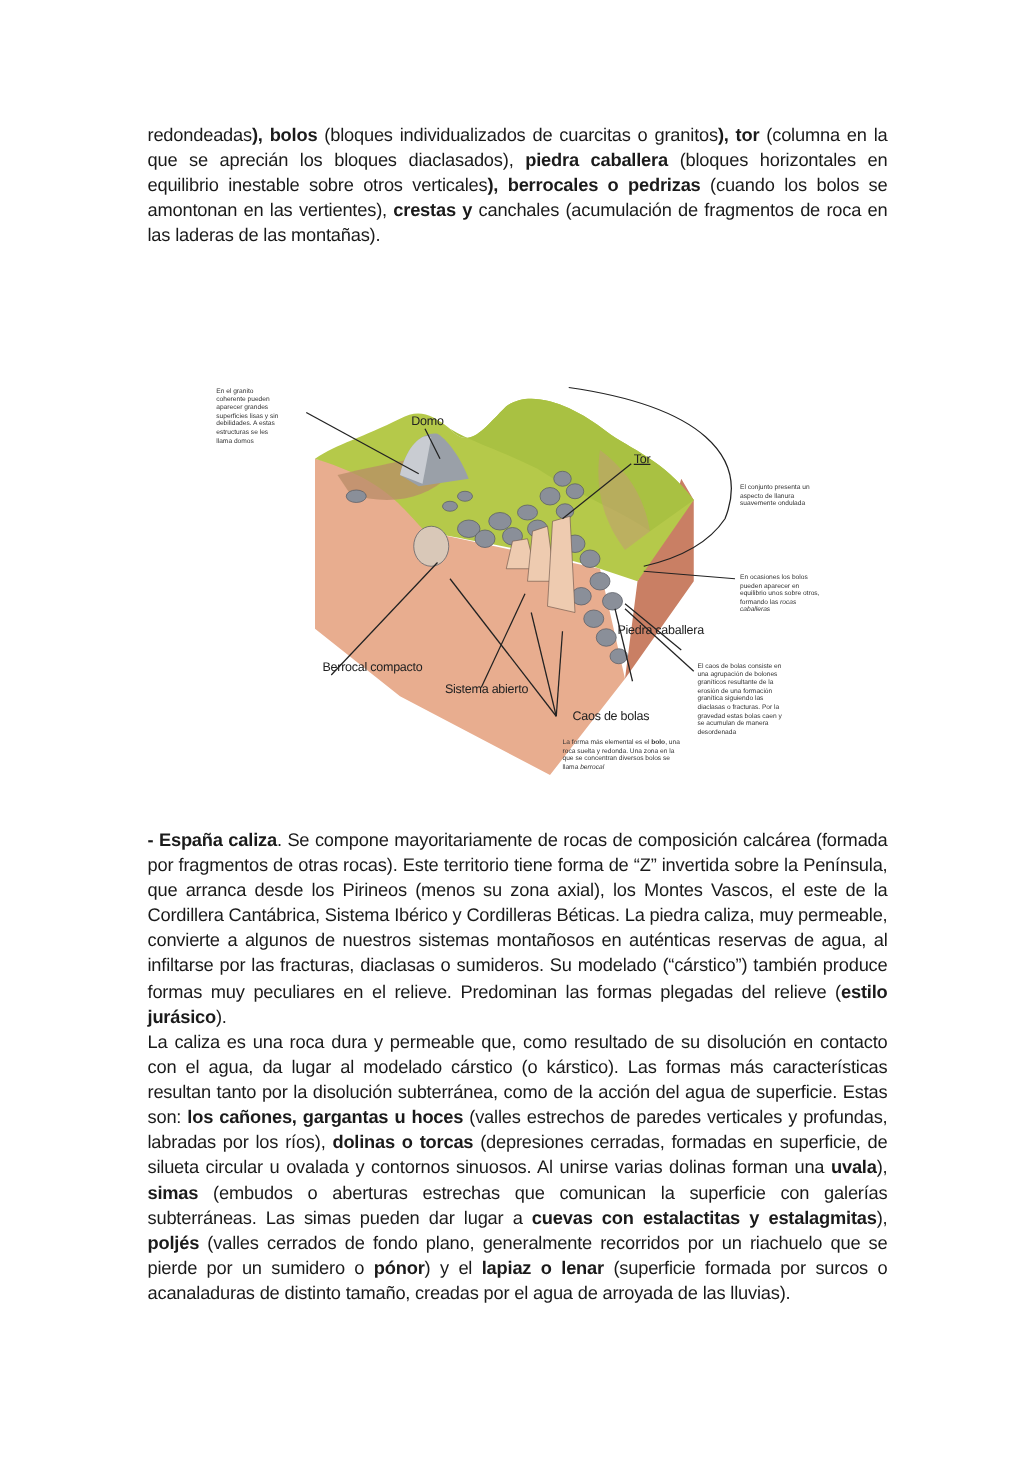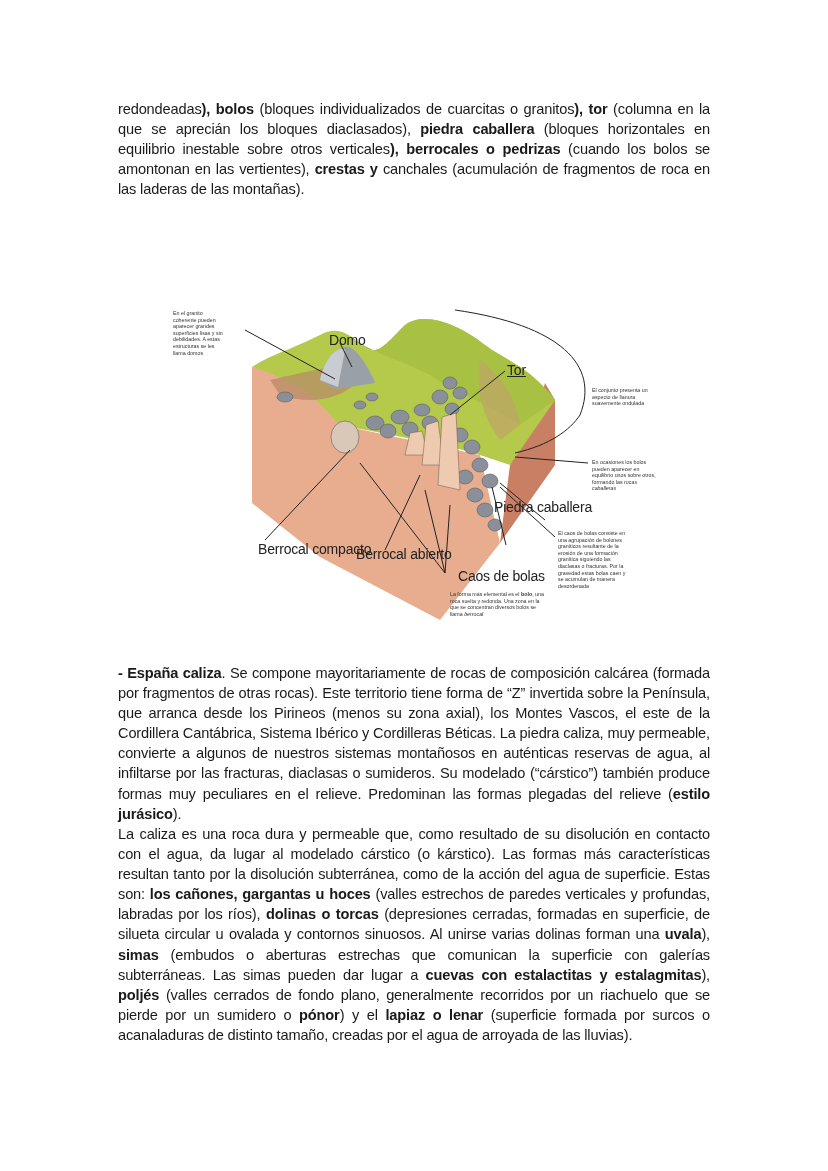--- a/index.html
+++ b/index.html
@@ -1,21 +1,21 @@
 <!DOCTYPE html>
 <html><head>
   <meta charset="utf-8">
   <style>
     html, body { margin:0; padding:0; background:#ffffff; }
     body { width:828px; height:1171px; position:relative; overflow:hidden; font-family:"Liberation Sans", "DejaVu Sans", sans-serif; color:#1a1a1a; }
     .para { position:absolute; left:118px; width:592px; font-size:14.6px; line-height:20.1px; text-align:justify; letter-spacing:-0.15px; }
     .para b { font-weight:bold; }
     .figure { position:absolute; left:160px; top:305px; width:520px; height:320px; }
     .note { position:absolute; font-size:5.3px; line-height:6.6px; color:#333; }
-    .label { position:absolute; font-size:14px; color:#222; white-space:nowrap; letter-spacing:-0.2px; }
+    .label { position:absolute; font-size:10px; color:#222; white-space:nowrap; letter-spacing:-0.2px; }
   </style>
 </head>
 <body>
 
 <div class="para" style="top:99px;"><span>redondeadas</span><b>), bolos</b><span> (bloques individualizados de cuarcitas o granitos</span><b>), tor</b><span> (columna en la que se aprecián los bloques diaclasados), </span><b>piedra caballera</b><span> (bloques horizontales en equilibrio inestable sobre otros verticales</span><b>), berrocales o pedrizas</b><span> (cuando los bolos se amontonan en las vertientes), </span><b>crestas y</b><span> canchales (acumulación de fragmentos de roca en las laderas de las montañas).</span></div>
 
 <div class="figure">
   <svg width="520" height="320" viewBox="0 0 520 320">
 
     <polygon points="92,62 150,75 180,120 320,150 340,238 280,315 160,252 92,198" fill="#e8ad8f"></polygon>
@@ -75,22 +75,22 @@
       <line x1="225" y1="245" x2="260" y2="170"></line>
       <line x1="285" y1="268" x2="200" y2="158"></line>
       <line x1="285" y1="268" x2="265" y2="185"></line>
       <line x1="285" y1="268" x2="290" y2="200"></line>
     </g>
   </svg>
 
   <div class="label" style="left:169px;top:27px;">Domo</div>
   <div class="label" style="left:347px;top:57px;text-decoration:underline;">Tor</div>
   <div class="label" style="left:334px;top:194px;">Piedra caballera</div>
-  <div class="label" style="left:98px;top:236px;">Berrocal compacto</div>
-  <div class="label" style="left:196px;top:241px;">Berrocal abierto</div>
+  <div class="label" style="left:98px;top:224px;">Berrocal compacto</div>
+  <div class="label" style="left:196px;top:241px;">Sistema abierto</div>
   <div class="label" style="left:298px;top:247px;margin-top:16px;">Caos de bolas</div>
 
   <div class="note" style="left:13px;top:5px;width:50px;">En el granito coherente pueden aparecer grandes superficies lisas y sin debilidades. A estas estructuras se les llama domos</div>
   <div class="note" style="left:432px;top:82px;width:72px;">El conjunto presenta un aspecto de llanura suavemente ondulada</div>
   <div class="note" style="left:432px;top:154px;width:66px;"><span>En ocasiones los bolos pueden aparecer en equilibrio unos sobre otros, formando las </span><i>rocas caballeras</i></div>
   <div class="note" style="left:398px;top:225px;width:68px;">El caos de bolas consiste en una agrupación de bolones graníticos resultante de la erosión de una formación granítica siguiendo las diaclasas o fracturas. Por la gravedad estas bolas caen y se acumulan de manera desordenada</div>
   <div class="note" style="left:290px;top:286px;width:95px;"><span>La forma más elemental es el </span><b>bolo</b><span>, una roca suelta y redonda. Una zona en la que se concentran diversos bolos se llama </span><i>berrocal</i></div>
 </div>
 
 <div class="para" style="top:663px;"><b>- España caliza</b><span>. Se compone mayoritariamente de rocas de composición calcárea (formada por fragmentos de otras rocas). Este territorio tiene forma de “Z” invertida sobre la Península, que arranca desde los Pirineos (menos su zona axial), los Montes Vascos, el este de la Cordillera Cantábrica, Sistema Ibérico y Cordilleras Béticas. La piedra caliza, muy permeable, convierte a algunos de nuestros sistemas montañosos en auténticas reservas de agua, al infiltarse por las fracturas, diaclasas o sumideros. Su modelado (“cárstico”) también produce formas muy peculiares en el relieve. Predominan las formas plegadas del relieve (</span><b>estilo jurásico</b><span>).</span></div>

